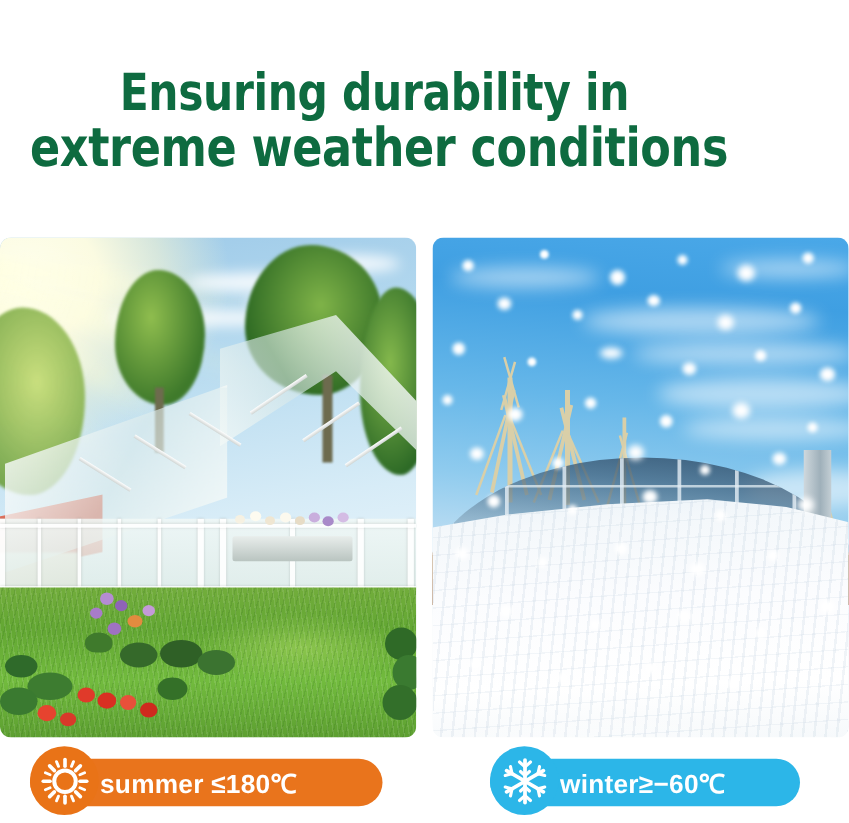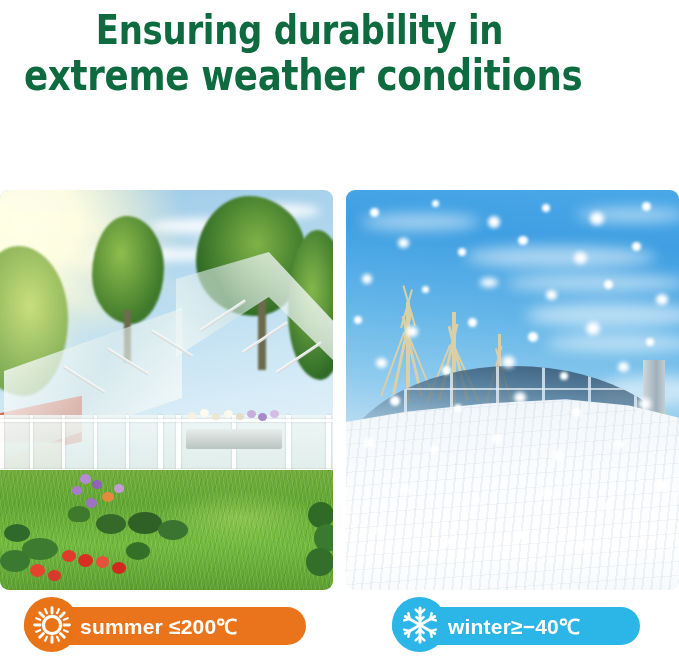--- a/index.html
+++ b/index.html
@@ -6,21 +6,21 @@
   html, body { margin: 0; padding: 0; }
   body {
     width: 679px; height: 658px;
     background: #ffffff;
     font-family: "Liberation Sans", sans-serif;
     overflow: hidden;
     position: relative;
   }
 
   
-  .header { width: 599px; padding-top: 4px; }
+  .header { width: 599px; padding-top: 4px; margin-top: 44px; }
   .title {
     text-align: center;
     color: #0e6b40;
     font-family: "DejaVu Sans Condensed", "Liberation Sans Narrow", "Liberation Sans", sans-serif;
     font-weight: 700;
     font-size: 41px;
     line-height: 45px;
     letter-spacing: -0.3px;
     transform: scaleX(0.92);
     white-space: nowrap;
@@ -451,21 +451,21 @@
       <span class="flake" style="left:170px; top:340px; width:10px; height:9px;  filter:blur(1.8px);"></span>
       <span class="flake" style="left:236px; top:352px; width:9px;  height:9px;  filter:blur(1.6px);"></span>
     </div>
   </div>
 </div>
 
 <div class="badges">
 
   <div class="badge badge-summer" style="left:24px; width:282px;">
     <div class="badge-pill" style="left:0; width:282px;">
-      <span class="badge-label">summer ≤200℃</span>
+      <span class="badge-label">summer ≤180℃</span>
     </div>
     <div class="badge-icon-circle">
       <svg width="40" height="40" viewBox="0 0 40 40" aria-hidden="true">
         <circle cx="20" cy="20" r="8.6" fill="none" stroke="#ffffff" stroke-width="3.2"></circle>
         <g stroke="#ffffff" stroke-width="2.9" stroke-linecap="round">
           <line x1="20" y1="2.6" x2="20" y2="8"></line>
           <line x1="20" y1="32" x2="20" y2="37.4"></line>
           <line x1="2.6" y1="20" x2="8" y2="20"></line>
           <line x1="32" y1="20" x2="37.4" y2="20"></line>
           <line x1="7.7" y1="7.7" x2="11.5" y2="11.5"></line>
@@ -482,21 +482,21 @@
           <line x1="4.3" y1="26.8" x2="8.1" y2="25.2"></line>
           <line x1="35.7" y1="13.2" x2="31.9" y2="14.8"></line>
           <line x1="35.7" y1="26.8" x2="31.9" y2="25.2"></line>
         </g>
       </svg>
     </div>
   </div>
 
   <div class="badge badge-winter" style="left:392px; width:248px;">
     <div class="badge-pill" style="left:0; width:248px;">
-      <span class="badge-label">winter≥−40℃</span>
+      <span class="badge-label">winter≥−60℃</span>
     </div>
     <div class="badge-icon-circle">
       <svg width="40" height="40" viewBox="0 0 40 40" aria-hidden="true">
         <g stroke="#ffffff" stroke-width="3" stroke-linecap="round" fill="none">
           <line x1="20" y1="3" x2="20" y2="37"></line>
           <line x1="5.3" y1="11.5" x2="34.7" y2="28.5"></line>
           <line x1="5.3" y1="28.5" x2="34.7" y2="11.5"></line>
         </g>
         <g stroke="#ffffff" stroke-width="2.5" stroke-linecap="round" fill="none">
 

